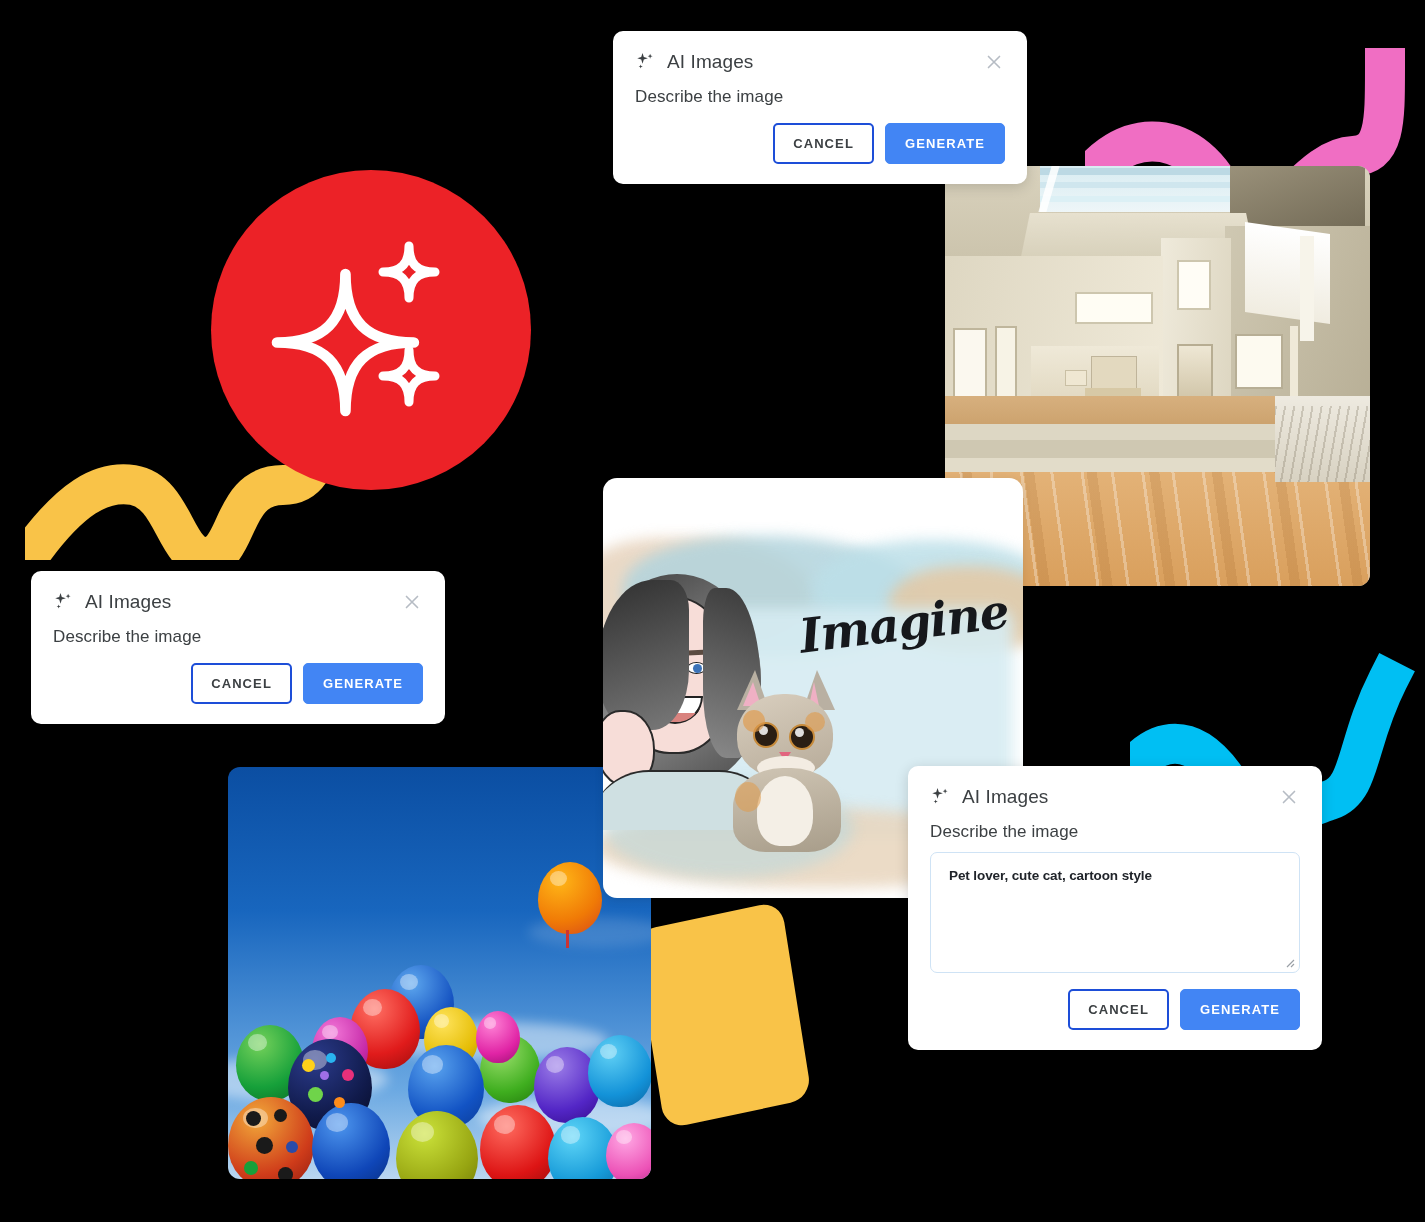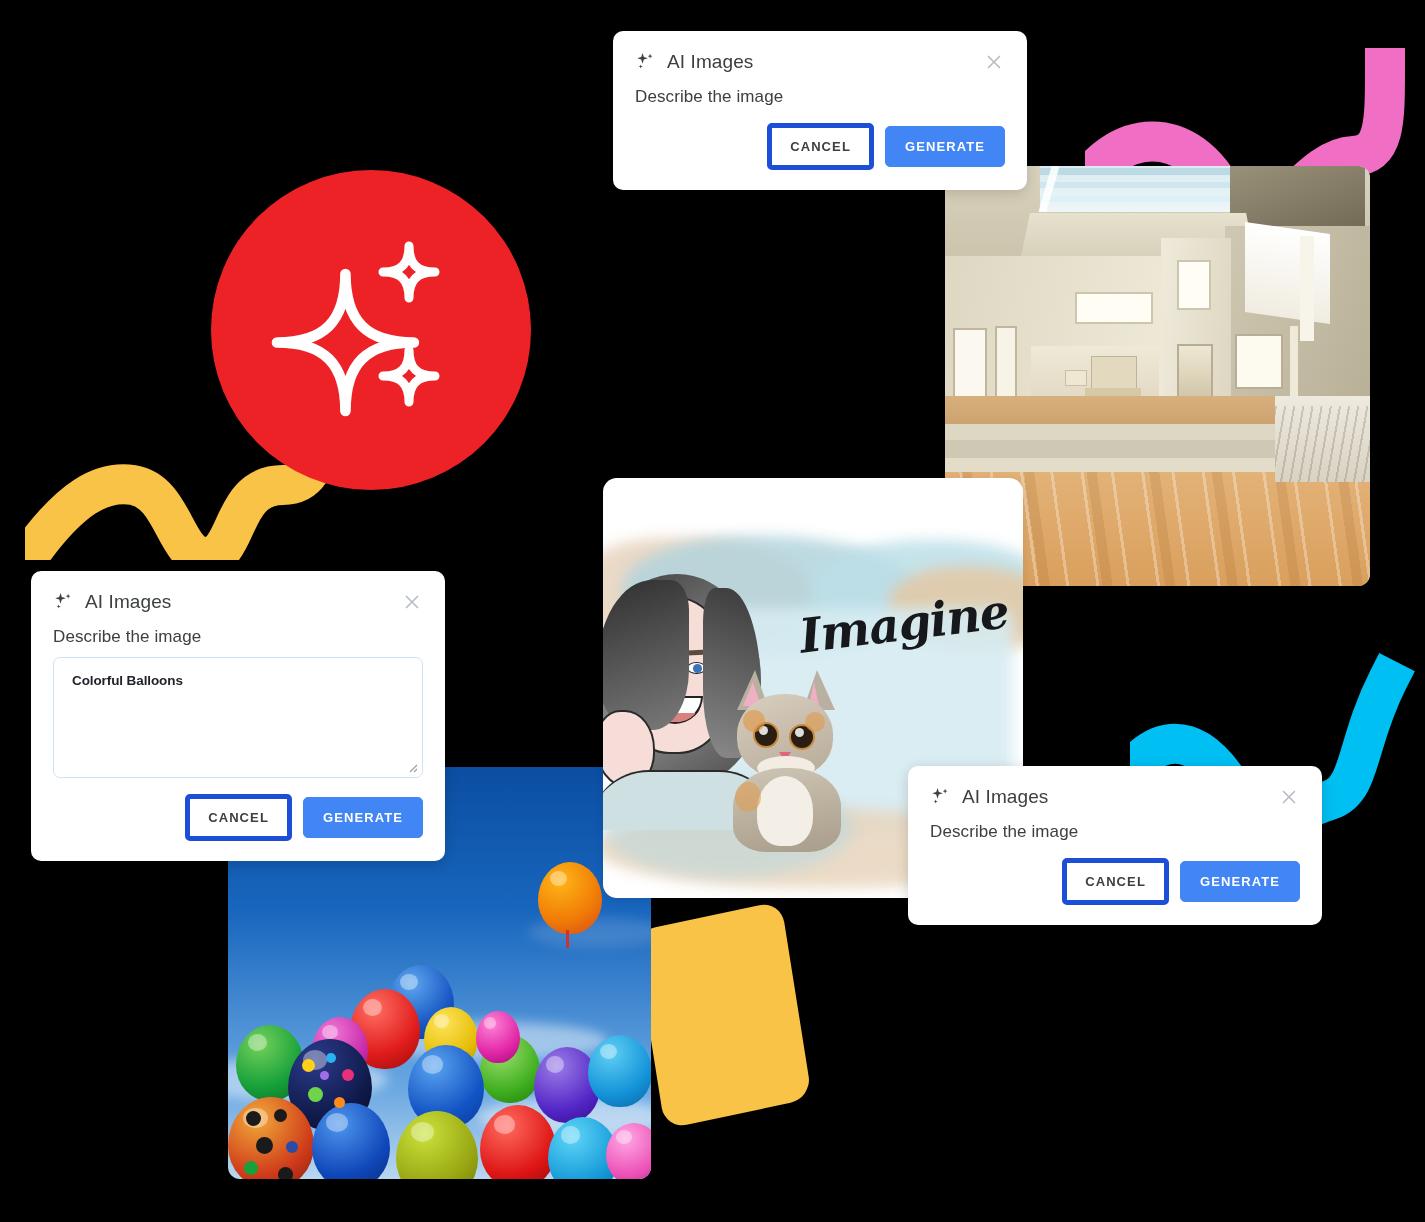--- a/index.html
+++ b/index.html
@@ -103,21 +103,21 @@
   .btn {
     font-family: "Liberation Sans", sans-serif;
     border-radius: 5px;
     cursor: pointer;
     letter-spacing: 1.1px;
     font-weight: 700;
     line-height: 1;
   }
   .btn-cancel {
     background: #fff;
-    border: 5px solid #1d4ed8;
+    border: 2px solid #1d4ed8;
     color: #3c4043;
     padding: 12px 18px;
     font-size: 13px;
   }
   .btn-generate {
     background: #4285F4;
     border: 1px solid #4285F4;
     color: #ffffff;
     padding: 13px 19px;
     font-size: 13px;
@@ -367,44 +367,44 @@
         <path d="M8.2 2.2 L9.6 6.6 L14 8 L9.6 9.4 L8.2 13.8 L6.8 9.4 L2.4 8 L6.8 6.6 Z" fill="#3c4043"></path>
         <path d="M16.5 3 L17.2 5 L19.2 5.7 L17.2 6.4 L16.5 8.4 L15.8 6.4 L13.8 5.7 L15.8 5 Z" fill="#3c4043"></path>
         <path d="M6.2 14.6 L6.8 16.3 L8.5 16.9 L6.8 17.5 L6.2 19.2 L5.6 17.5 L3.9 16.9 L5.6 16.3 Z" fill="#3c4043"></path>
       </svg>
       <div class="dlg-title">AI Images</div>
       <svg class="close-x" viewBox="0 0 24 24">
         <path d="M6 6 L18 18 M18 6 L6 18" stroke="#b6bcc4" stroke-width="1.8" stroke-linecap="round"></path>
       </svg>
     </div>
     <div class="dlg-label">Describe the image</div>
-    <div class="ta-wrap">
-      <textarea class="ta" rows="5" placeholder="Describe the image" style="">Colorful Balloons</textarea>
-      <svg class="resize-grip" viewBox="0 0 12 12">
-        <path d="M11 4 L4 11 M11 8 L8 11" stroke="#9aa0a6" stroke-width="1.2"></path>
-      </svg>
-    </div>
     <div class="dlg-actions">
       <button class="btn btn-cancel">CANCEL</button>
       <button class="btn btn-generate">GENERATE</button>
     </div>
   </div>
 
   <div class="dialog" id="dlg-pet">
     <div class="dlg-head">
       <svg class="dlg-spark" viewBox="0 0 24 24">
         <path d="M8.2 2.2 L9.6 6.6 L14 8 L9.6 9.4 L8.2 13.8 L6.8 9.4 L2.4 8 L6.8 6.6 Z" fill="#3c4043"></path>
         <path d="M16.5 3 L17.2 5 L19.2 5.7 L17.2 6.4 L16.5 8.4 L15.8 6.4 L13.8 5.7 L15.8 5 Z" fill="#3c4043"></path>
         <path d="M6.2 14.6 L6.8 16.3 L8.5 16.9 L6.8 17.5 L6.2 19.2 L5.6 17.5 L3.9 16.9 L5.6 16.3 Z" fill="#3c4043"></path>
       </svg>
       <div class="dlg-title">AI Images</div>
       <svg class="close-x" viewBox="0 0 24 24">
         <path d="M6 6 L18 18 M18 6 L6 18" stroke="#b6bcc4" stroke-width="1.8" stroke-linecap="round"></path>
       </svg>
     </div>
     <div class="dlg-label">Describe the image</div>
+    <div class="ta-wrap">
+      <textarea class="ta" rows="5" placeholder="Describe the image" style="">Pet lover, cute cat, cartoon style</textarea>
+      <svg class="resize-grip" viewBox="0 0 12 12">
+        <path d="M11 4 L4 11 M11 8 L8 11" stroke="#9aa0a6" stroke-width="1.2"></path>
+      </svg>
+    </div>
     <div class="dlg-actions">
       <button class="btn btn-cancel">CANCEL</button>
       <button class="btn btn-generate">GENERATE</button>
     </div>
   </div>
 
 </div>
 
 </body></html>

